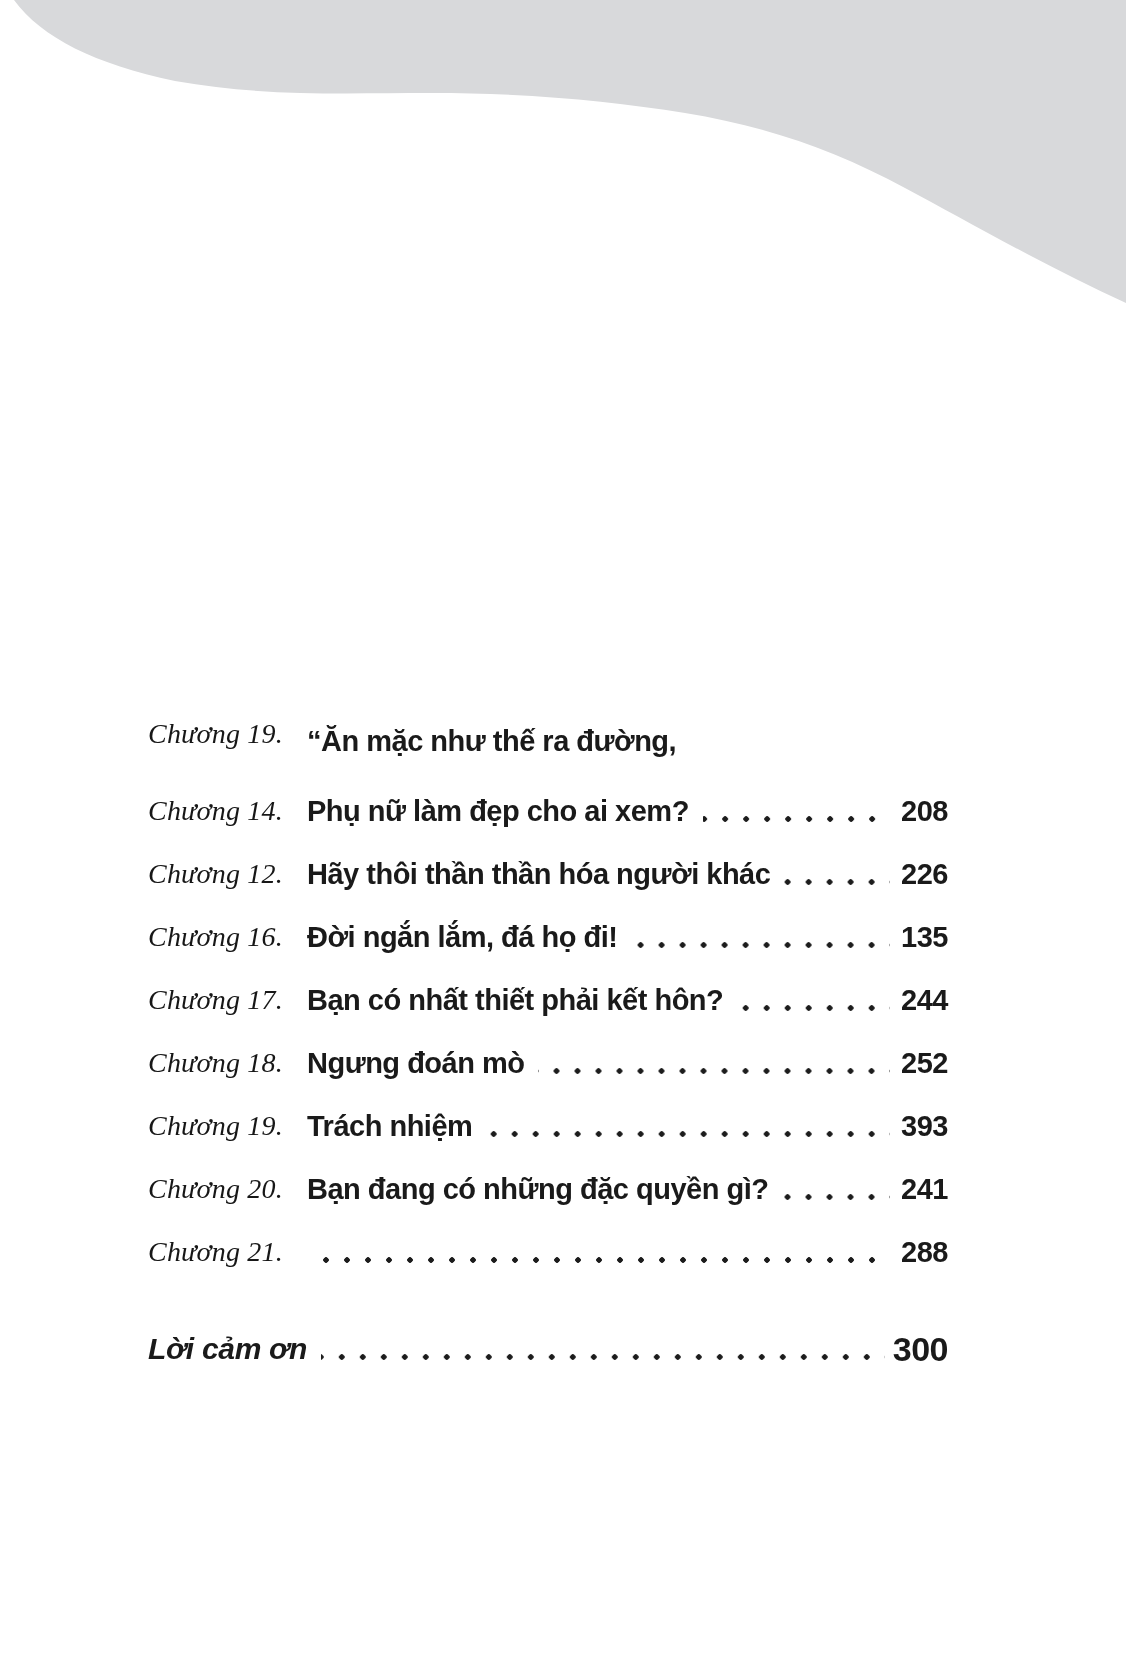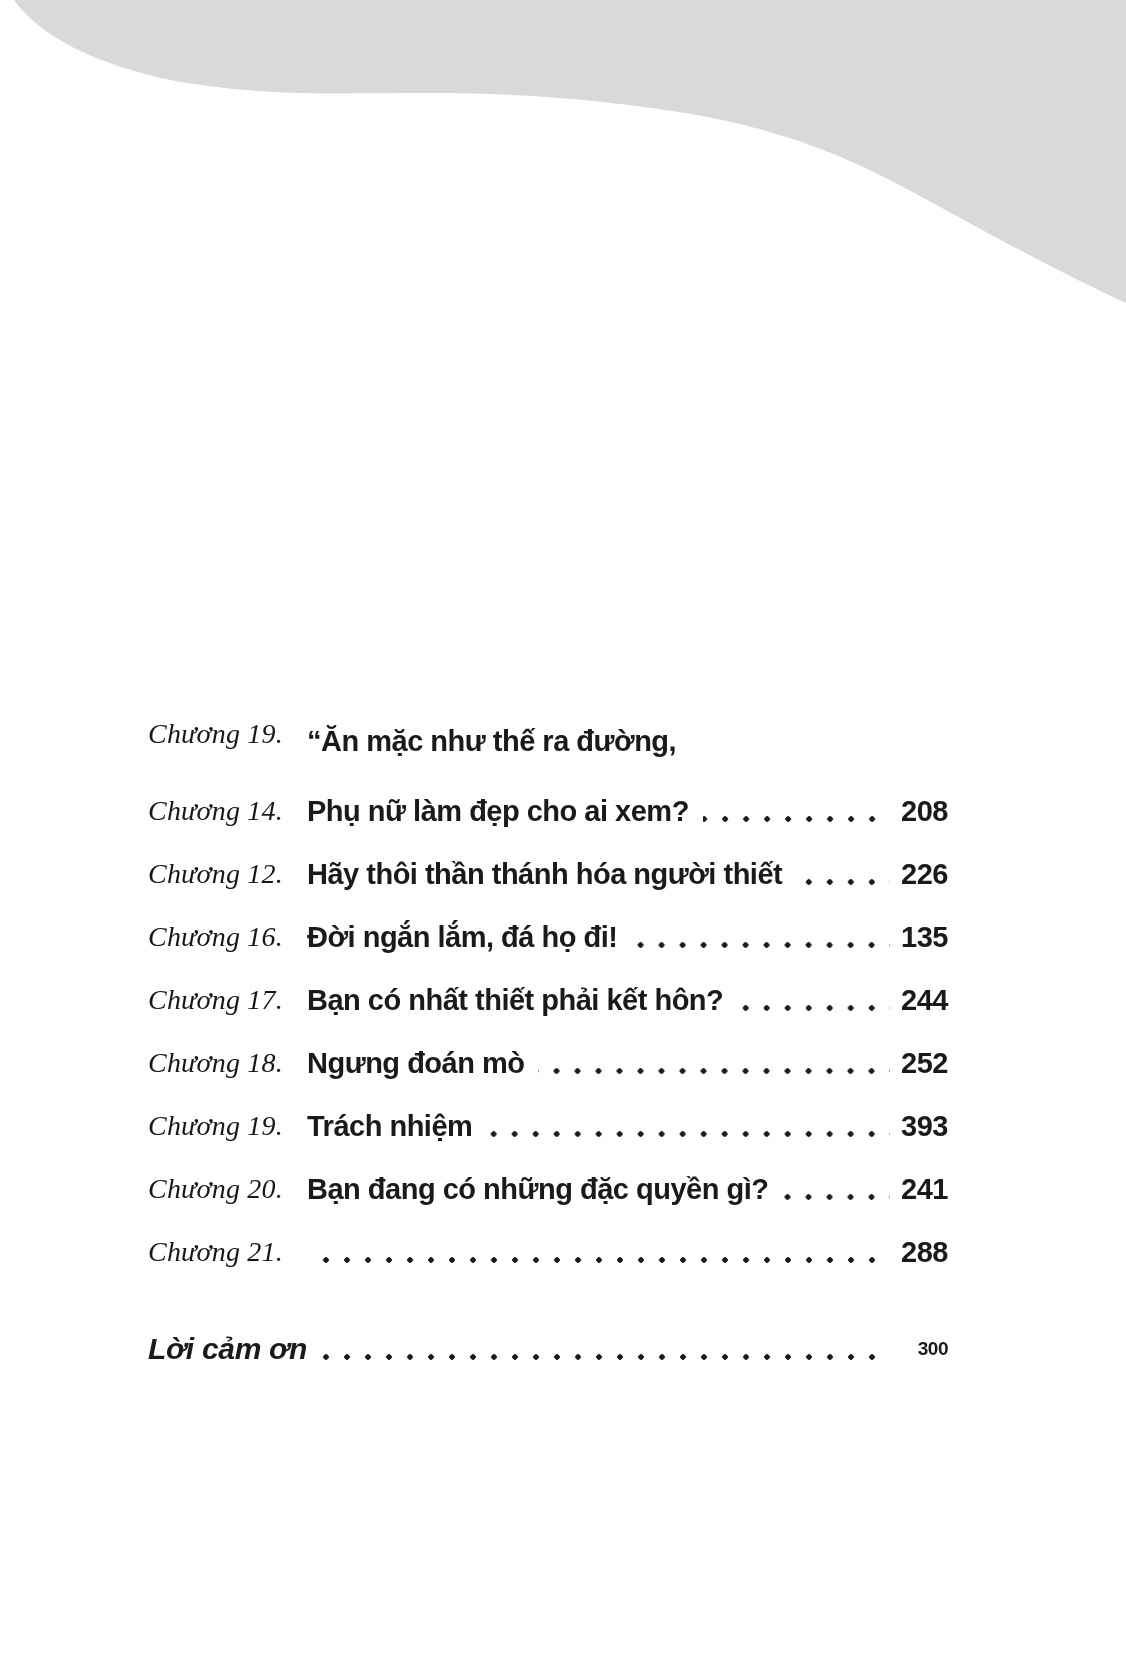--- a/index.html
+++ b/index.html
@@ -86,21 +86,21 @@
     font-size: 30px;
     line-height: 38px;
   }
   .ack-title {
     font-weight: 700;
     font-style: italic;
     letter-spacing: -0.3px;
     white-space: nowrap;
   }
   .ack-row .leader { margin-bottom: 8px; }
-  .ack-row .page-num { font-size: 19px; line-height: 38px; }
+  .ack-row .page-num { font-size: 34px; line-height: 38px; }
 </style>
 </head>
 <body>
 
 <svg class="decoration" viewBox="0 0 1126 330" xmlns="http://www.w3.org/2000/svg" aria-hidden="true">
   <path id="swoosh-path" d="M14,0 C42,38 95,64 175,81 C265,97 345,93 430,93 C530,93 610,101 685,113 C765,126 835,150 905,188 C965,220 1045,266 1126,303 L1126,0 Z" fill="#d8d9db"></path>
 </svg>
 
 <div class="toc">
   <div id="toc-rows">
@@ -119,21 +119,21 @@
             <span class="leader"></span>
             <span class="page-num">208</span>
           </div>
         </div>
   </div>
 
   <div class="toc-row">
     <span class="chap-label">Chương 12.</span>
     <div class="chap-body">
           <div class="title-line leader-line">
-            <span class="title-text">Hãy thôi thần thánh hóa người thiết</span>
+            <span class="title-text">Hãy thôi thần thần hóa người khác</span>
             <span class="leader"></span>
             <span class="page-num">226</span>
           </div>
         </div>
   </div>
 
   <div class="toc-row">
     <span class="chap-label">Chương 16.</span>
     <div class="chap-body">
           <div class="title-line leader-line">

